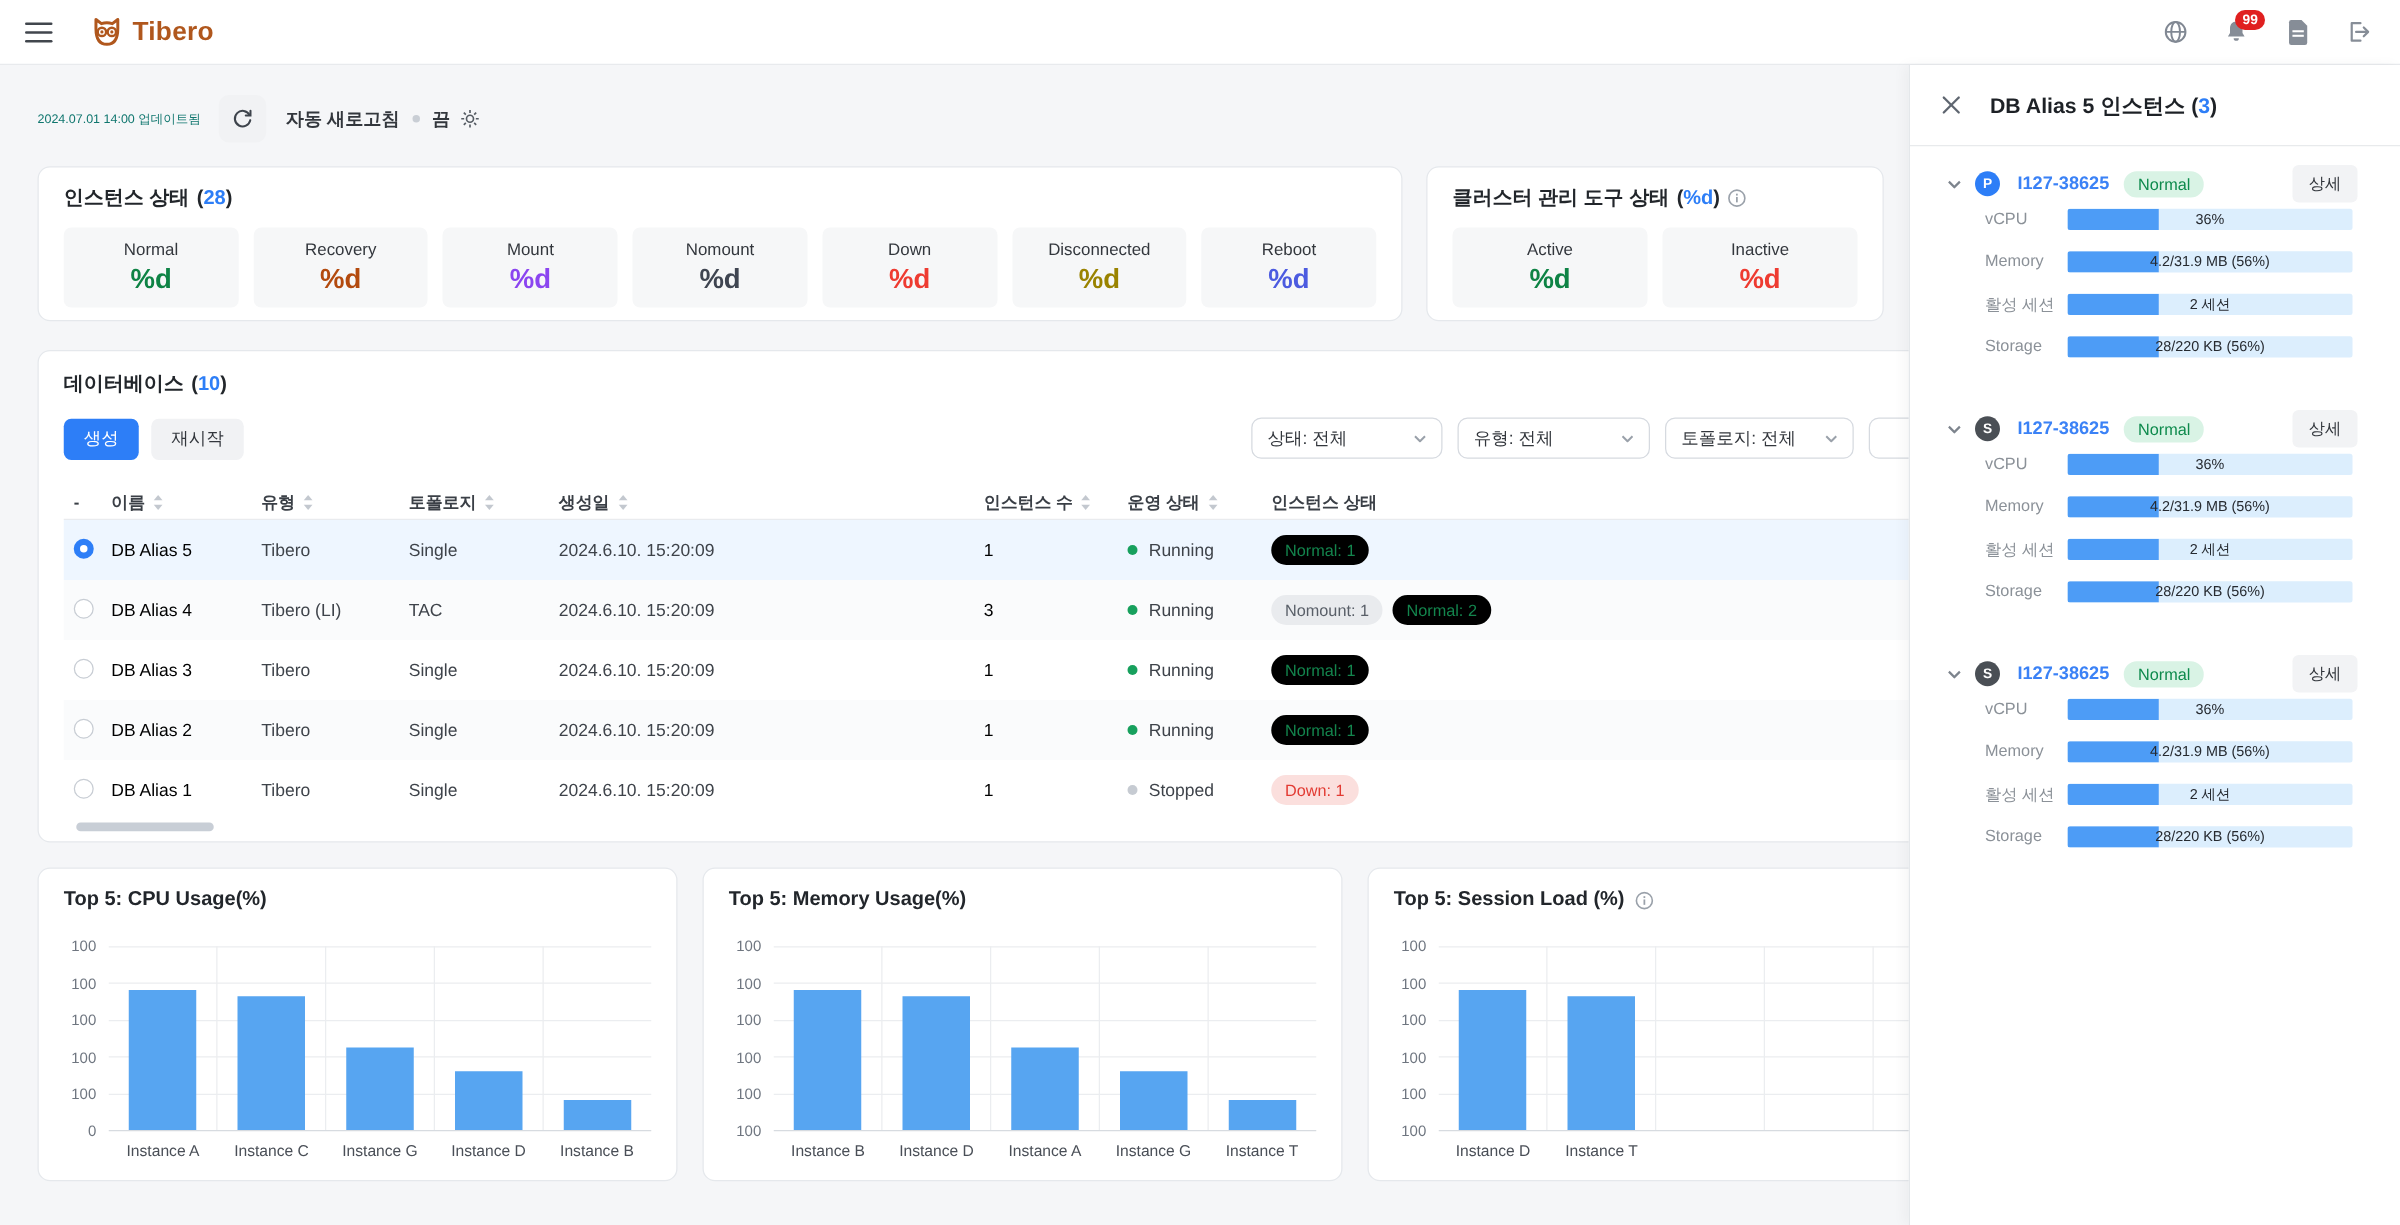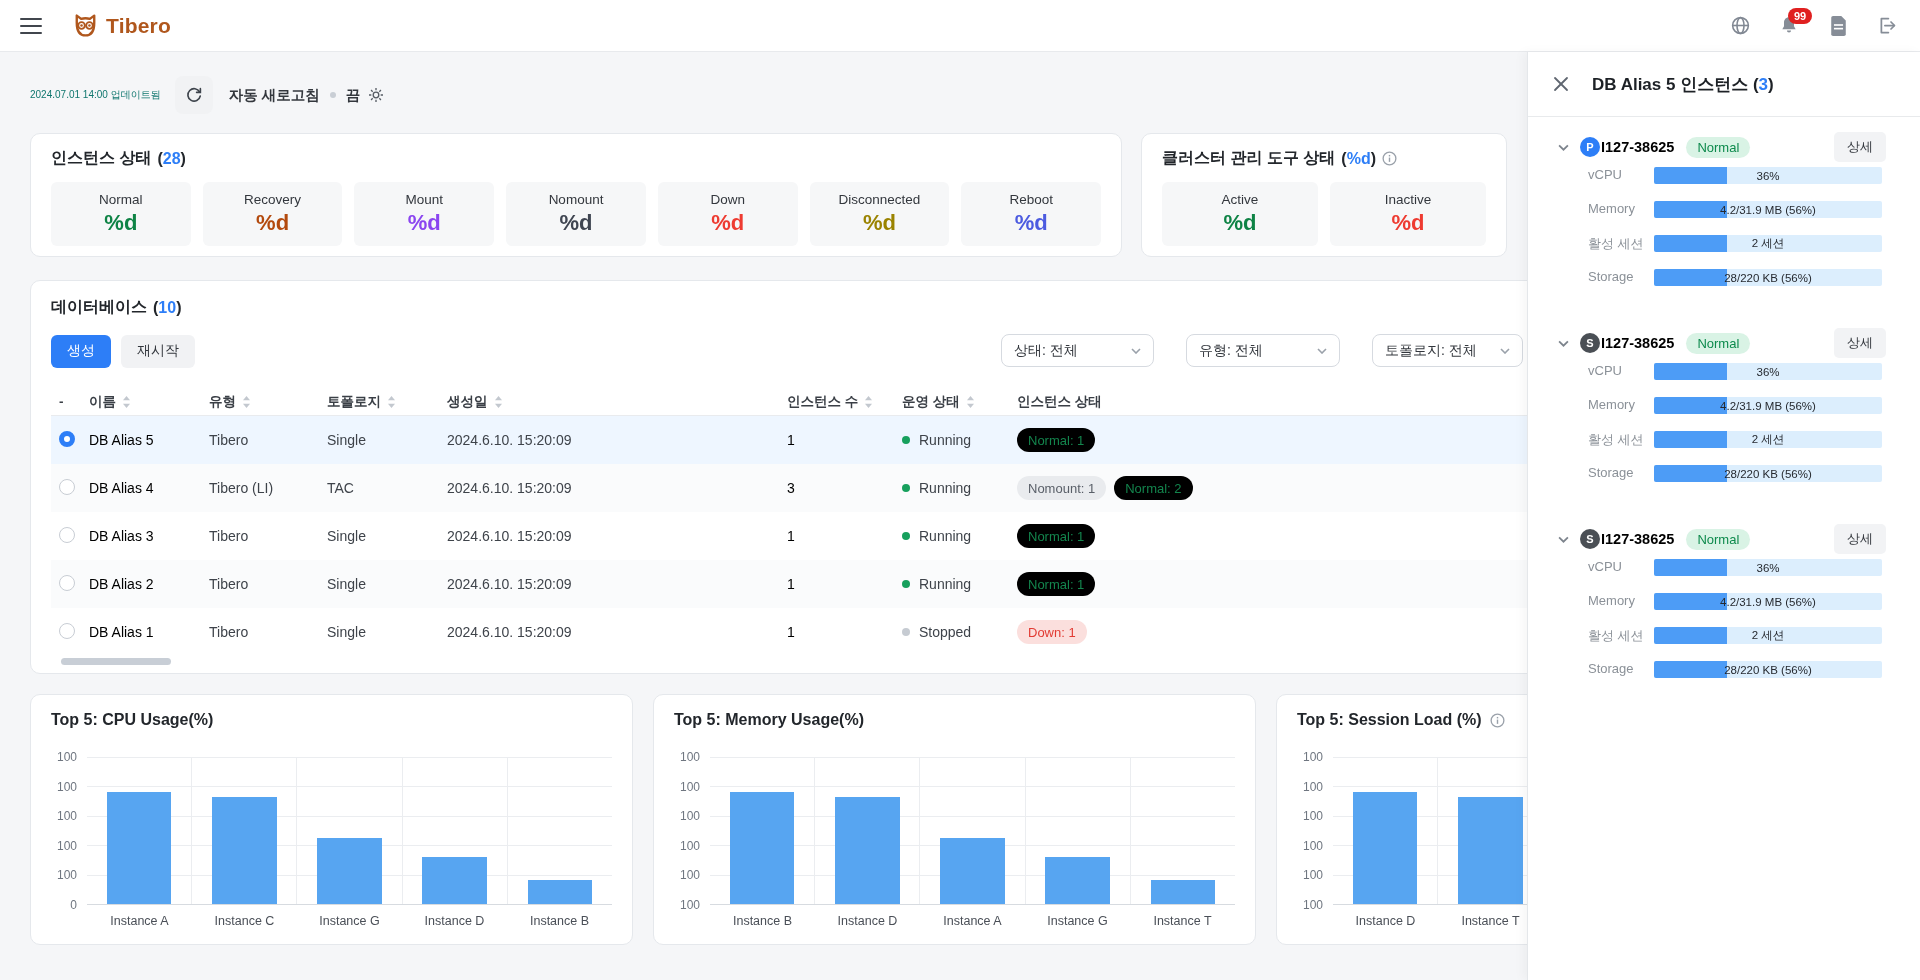--- a/index.html
+++ b/index.html
@@ -37,21 +37,21 @@
   .tile { flex:1; height:64px; background:#f6f7f8; border-radius:6px; display:flex; flex-direction:column; align-items:center; justify-content:center; gap:3px; }
   .tile-label { font-size:13.5px; color:#33373d; }
   .tile-value { font-size:22px; font-weight:bold; }
 
   
   .c-db { position:relative; margin:23px 30px 0 30px; width:1850px; height:394px; padding:16px 20px; }
   .db-actions { margin-top:16px; display:flex; align-items:center; position:relative; height:34px; }
   .btn { border:none; border-radius:6px; font-size:14px; height:33px; padding:0 16px; cursor:pointer; font-family:inherit; }
   .btn-primary { background:#2d7ef7; color:#fff; }
   .btn-gray { background:#f1f2f4; color:#33373d; margin-left:10px; }
-  .filters { position:absolute; left:950px; top:0; display:flex; gap:32px; }
+  .filters { position:absolute; left:950px; top:0; display:flex; gap:12px; }
   .dd { height:33px; background:#fff; border:1px solid #d6dae0; border-radius:8px; display:flex; align-items:center; justify-content:space-between; padding:0 12px; font-size:14px; color:#33373d; cursor:pointer; }
 
   .tbl { margin-top:20px; }
   .trow { display:grid; grid-template-columns:30px 120px 118px 120px 340px 115px 115px 518px 1fr; align-items:center; padding-left:8px; }
   .thead { height:28px; border-bottom:1px solid #e9ebee; }
   .th { font-size:13.5px; font-weight:bold; color:#3a3f46; display:flex; align-items:center; gap:6px; }
   .tr { height:48px; font-size:14px; color:#3e434a; }
   .tr.zebra { background:#fafbfc; }
   .tr.selected { background:#eef6ff; }
   .lnk { color:#000000; cursor:pointer; }
@@ -64,21 +64,21 @@
   .badges { display:flex; gap:8px; }
   .bdg { height:24px; display:inline-flex; align-items:center; padding:0 11px; border-radius:12px; font-size:13px; }
   .bdg-green { background:#000000; color:#13854d; }
   .bdg-gray  { background:#e9ebee; color:#595f68; }
   .bdg-red   { background:#fbdfdd; color:#e23b33; }
   .clcell { display:flex; align-items:center; gap:8px; font-size:14px; color:#3e434a; }
   .hthumb { position:absolute; left:30px; bottom:8px; width:110px; height:7px; border-radius:4px; background:#c8ced6; cursor:pointer; }
 
   
   .charts-row { margin:20px 30px 0 30px; display:flex; gap:20px; }
-  .chart-card { flex:none; width:603px; height:251px; background:#fff; border:1px solid #e5e8ec; border-radius:10px; padding:16px 20px 12px 20px; }
+  .chart-card { flex:none; width:512px; height:251px; background:#fff; border:1px solid #e5e8ec; border-radius:10px; padding:16px 20px 12px 20px; }
   .chart-title-row { display:flex; align-items:center; gap:8px; }
   .chart-title { font-size:16px; font-weight:bold; color:#22262b; }
   .plot-wrap { display:flex; margin-top:28px; }
   .ylab { width:36px; position:relative; height:148px; flex:none; }
   .ylab span { position:absolute; right:10px; transform:translateY(-50%); font-size:12px; color:#6f7680; }
   .plot { flex:1; position:relative; height:148px; border-bottom:1px solid #d7dbe0; }
   .grid { position:absolute; left:0; right:0; height:1px; background:#ebedf0; }
   .slots { position:absolute; top:0; left:0; right:0; bottom:0; display:flex; }
   .slot { flex:1; position:relative; }
   .slot + .slot { border-left:1px solid #ebedf0; }
@@ -90,21 +90,21 @@
 
   
   .panel { position:absolute; top:52px; right:0; width:393px; bottom:0; background:#fff; border-left:1px solid #e4e7ea; box-shadow:-4px 0 10px rgba(0,0,0,.04); z-index:30; }
   .panel-head { height:65px; display:flex; align-items:center; padding:0 24px 0 24px; border-bottom:1px solid #e8eaec; }
   .close-x { width:18px; height:18px; cursor:pointer; display:flex; align-items:center; justify-content:center; }
   .panel-title { margin-left:22px; font-size:17px; font-weight:bold; color:#1d2126; }
   .inst { padding:16px 34px 10px 30px; }
   .inst-head { display:flex; align-items:center; height:28px; }
   .chev { width:14px; cursor:pointer; display:flex; align-items:center; }
   .avatar { width:20px; height:20px; border-radius:50%; margin-left:8px; color:#fff; font-size:11px; font-weight:bold; display:flex; align-items:center; justify-content:center; }
-  .iname { margin-left:1px; font-size:14.5px; font-weight:bold; color:#000000; }
+  .iname { margin-left:14px; font-size:14.5px; font-weight:bold; color:#3b82f6; }
   .ipill { margin-left:12px; background:#d9f3e5; color:#0d8a4c; font-size:13px; padding:3px 11px; border-radius:12px; }
   .detail-btn { margin-left:auto; background:#f2f3f5; border:none; border-radius:5px; font-size:13px; color:#33373d; padding:6px 13px; cursor:pointer; font-family:inherit; }
   .mrow { display:flex; align-items:flex-start; height:34px; margin-left:0; }
   .mlabel { width:96px; flex:none; font-size:13px; color:#8b9198; padding-left:30px; }
   .mbar { position:relative; width:228px; height:17px; background:#dceefd; border-radius:2px; overflow:hidden; flex:none; }
   .mfill { position:absolute; left:0; top:0; bottom:0; background:#4d9cf6; }
   .mtext { position:absolute; left:0; right:0; top:0; bottom:0; display:flex; align-items:center; justify-content:center; font-size:11.5px; color:#262a30; }
   .metrics { padding-top:6px; }
 </style>
 </head>

